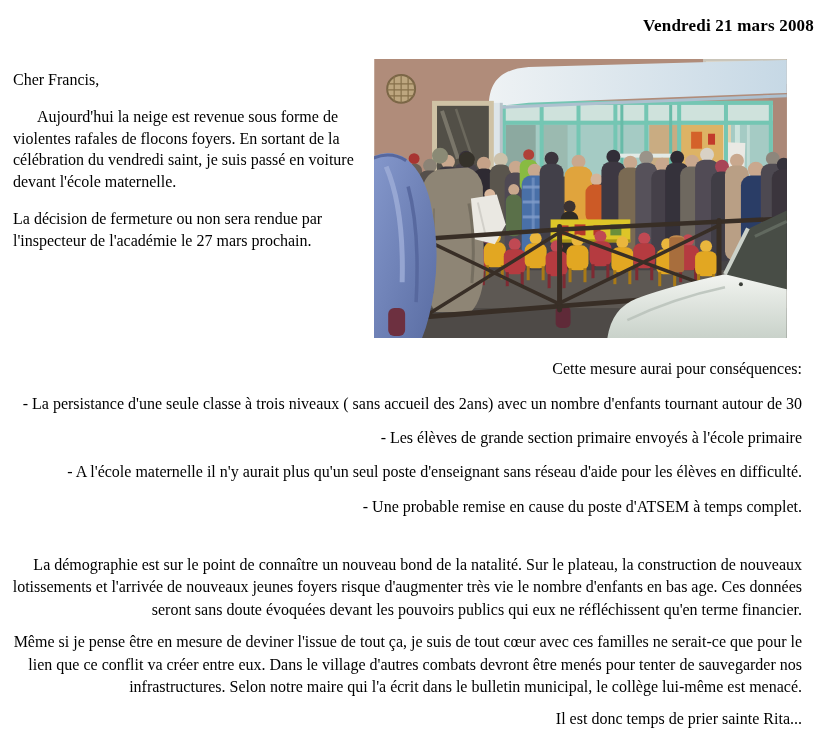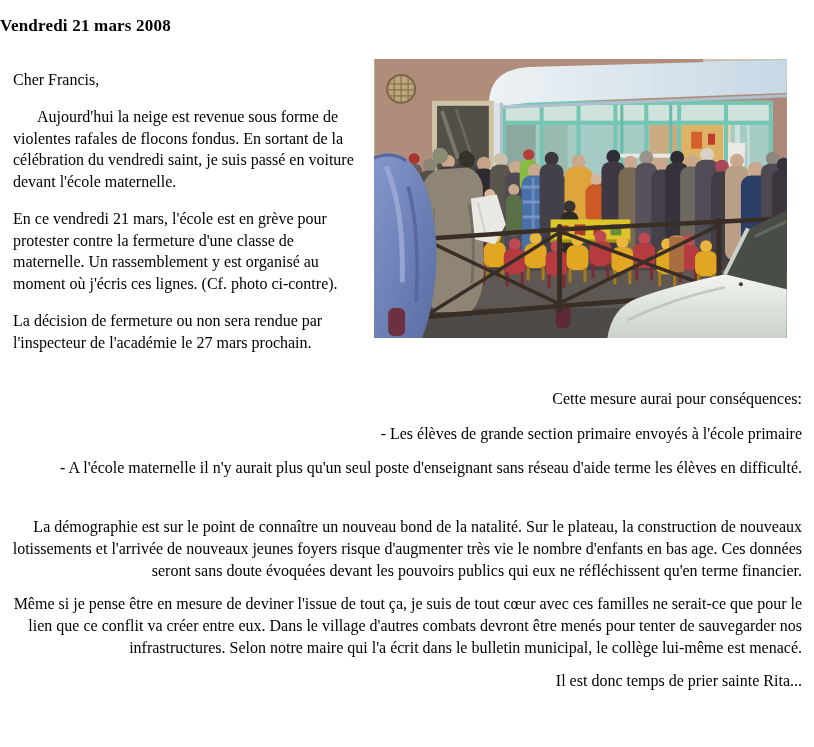--- a/index.html
+++ b/index.html
@@ -3,21 +3,21 @@
 <meta charset="utf-8">
 <style>
   html,body { margin:0; padding:0; }
   body {
     width:814px; height:747px; overflow:hidden;
     background:#ffffff; color:#000000;
     font-family:"Liberation Serif","DejaVu Serif",serif;
     font-size:16px; line-height:1.36;
   }
   h1 {
-    font-size:17px; font-weight:700; text-align:left;
+    font-size:17px; font-weight:700; text-align:right;
     margin:14px 0 0 0; letter-spacing:0.2px;
   }
   .top { display:flex; margin-top:20px; }
   .letter-col { width:374px; flex:none; box-sizing:border-box; padding:12px 6px 0 13px; }
   .letter-col p { margin:0 0 15px 0; }
   .letter-col p.indent { text-indent:24px; }
   figure.photo { margin:2px 0 0 0; flex:none; width:413px; height:279px; }
   figure.photo svg { display:block; }
   .wide { margin:20px 12px 0 3px; line-height:1.4; }
   .wide p { margin:0 0 12px 0;text-align:right; }
@@ -28,22 +28,21 @@
 <body>
 
 <div>
 
   <h1>Vendredi 21 mars 2008</h1>
 
   <div class="top">
 
     <div class="letter-col">
       <p>Cher Francis,</p>
-      <p class="indent">Aujourd'hui la neige est revenue sous forme de violentes rafales de flocons fondus. En sortant de la célébration du vendredi saint, je suis passé en voiture devant l'école maternelle.</p>
-      <p>En ce vendredi 21 mars, l'école est en grève pour protester contre la fermeture d'une classe de maternelle. Un rassemblement y est organisé au moment où j'écris ces lignes. (Cf. photo ci-contre).</p>
+      <p class="indent">Aujourd'hui la neige est revenue sous forme de violentes rafales de flocons foyers. En sortant de la célébration du vendredi saint, je suis passé en voiture devant l'école maternelle.</p>
       <p>La décision de fermeture ou non sera rendue par l'inspecteur de l'académie le 27 mars prochain.</p>
     </div>
 
     <figure class="photo" aria-label="Rassemblement de parents et d'enfants devant l'entrée vitrée de l'école maternelle ; petites chaises rouges et jaunes derrière une barrière métallique, voiture blanche au premier plan">
       <svg width="413" height="279" viewBox="0 0 414 280" xmlns="http://www.w3.org/2000/svg" role="img">
         <defs>
           <linearGradient id="awningG" x1="0" y1="0" x2="1" y2="0">
             <stop offset="0" stop-color="#eef2f4"></stop>
               <stop offset="1" stop-color="#c6d8e5"></stop>
           </linearGradient>
@@ -303,22 +302,24 @@
           <path d="M34,128 Q46,172 42,244" stroke="#55669c" stroke-width="3.5" fill="none" opacity="0.9"></path>
           <path d="M-2,100 Q16,92 32,102" stroke="#4c5d94" stroke-width="3" fill="none" opacity="0.8"></path>
           <rect x="14" y="250" width="17" height="28" rx="6" fill="#6d3040"></rect>
         </g>
       </svg>
     </figure>
   </div>
 
   <div class="wide">
     <p>Cette mesure aurai pour conséquences:</p>
+    <p>- La persistance d'une seule classe à trois niveaux ( sans accueil des 2ans) avec un nombre d'enfants tournant autour de 30</p>
     <p>- Les élèves de grande section primaire envoyés à l'école primaire</p>
-    <p>- A l'école maternelle il n'y aurait plus qu'un seul poste d'enseignant sans réseau d'aide terme les élèves en difficulté.</p>
+    <p>- A l'école maternelle il n'y aurait plus qu'un seul poste d'enseignant sans réseau d'aide pour les élèves en difficulté.</p>
+    <p>- Une probable remise en cause du poste d'ATSEM à temps complet.</p>
   </div>
 
   <div class="wide closing">
     <p>La démographie est sur le point de connaître un nouveau bond de la natalité. Sur le plateau, la construction de nouveaux lotissements et l'arrivée de nouveaux jeunes foyers risque d'augmenter très vie le nombre d'enfants en bas age. Ces données seront sans doute évoquées devant les pouvoirs publics qui eux ne réfléchissent qu'en terme financier.</p>
     <p>Même si je pense être en mesure de deviner l'issue de tout ça, je suis de tout cœur avec ces familles ne serait-ce que pour le lien que ce conflit va créer entre eux. Dans le village d'autres combats devront être menés pour tenter de sauvegarder nos infrastructures. Selon notre maire qui l'a écrit dans le bulletin municipal, le collège lui-même est menacé.</p>
     <p>Il est donc temps de prier sainte Rita...</p>
   </div>
 
 </div>
 

